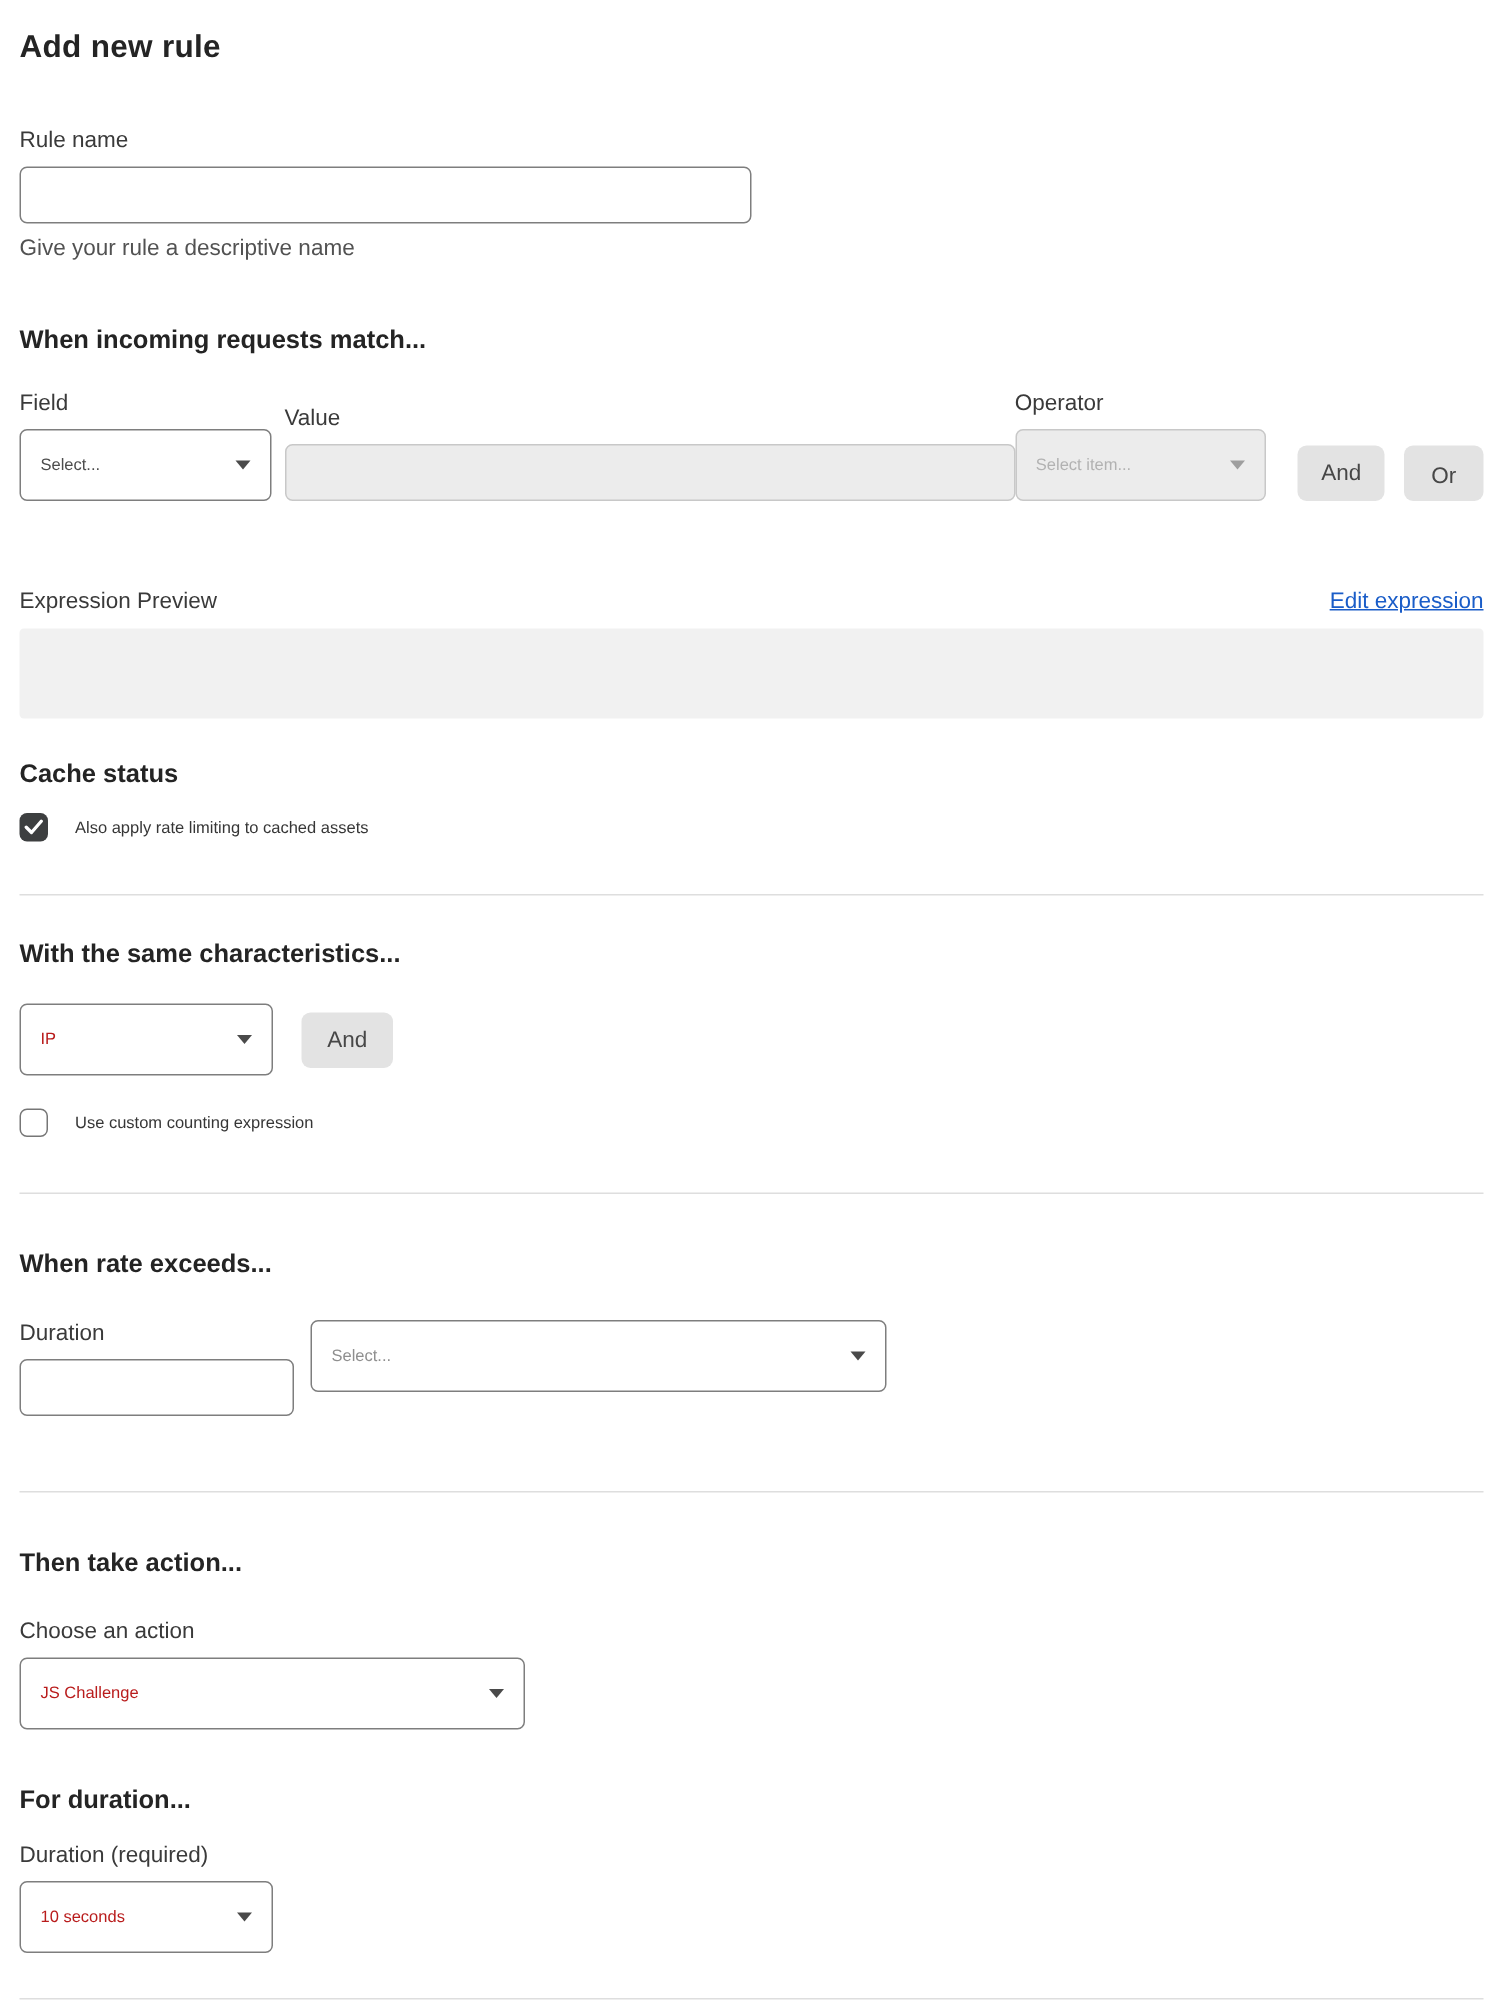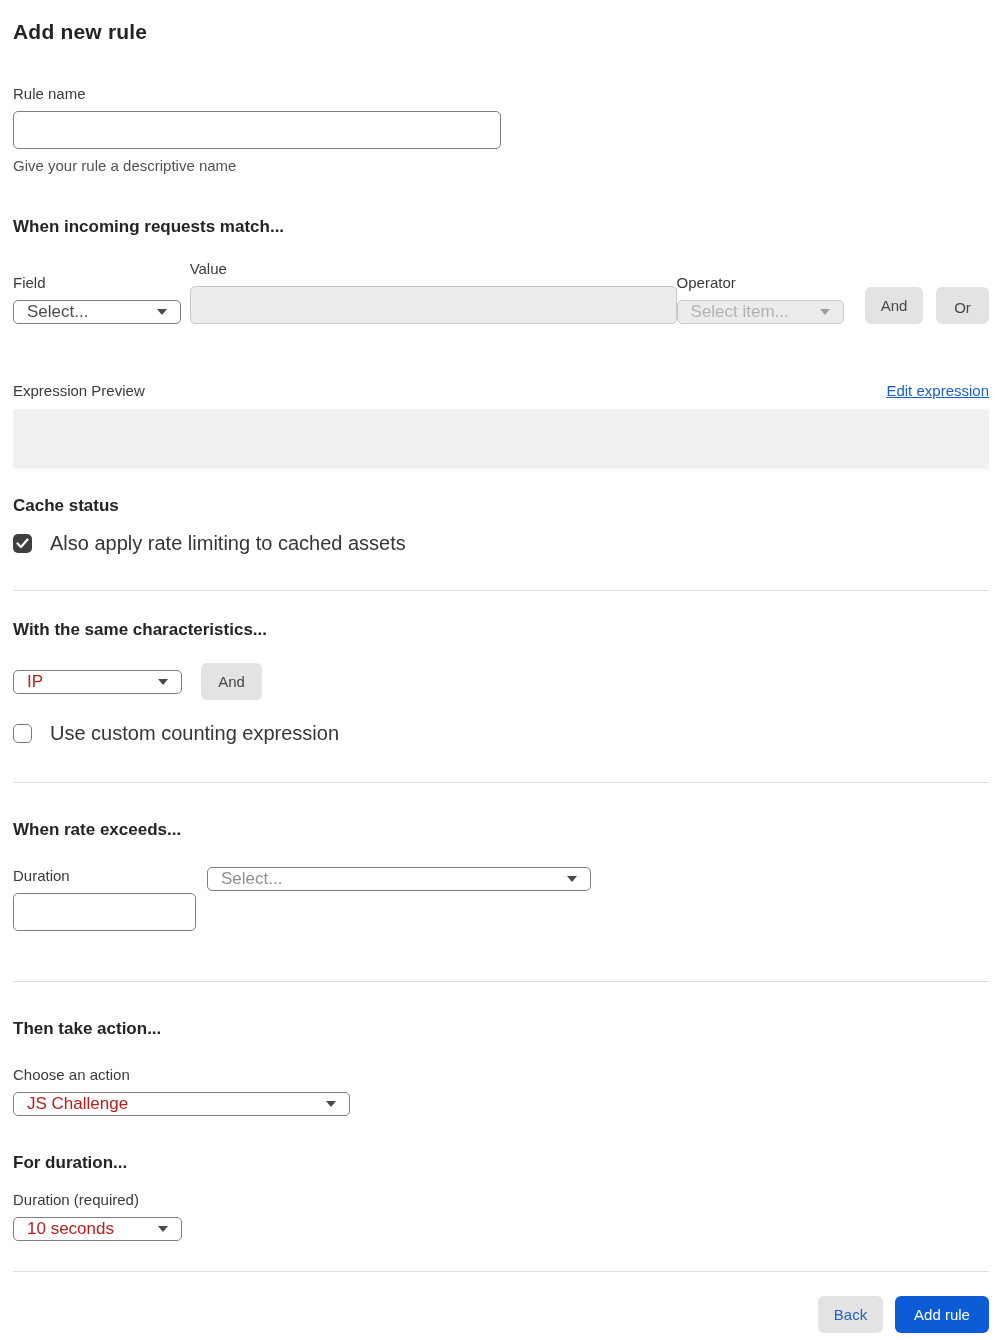--- a/index.html
+++ b/index.html
@@ -20,23 +20,23 @@
 
   .text-input {
     height:38px; border:1px solid #7e7e7e; border-radius:5px;
     background:#fff; padding:0 12px; font-size:15px;
     font-family:"Liberation Sans", sans-serif; color:#2f2f2f; width:100%;
     outline:none;
   }
   .text-input.disabled { background:#ececec; border-color:#c8c8c8; }
 
   .select-box {
-    height:24px; border:1px solid #7e7e7e; border-radius:5px; background:#fff;
+    height:48px; border:1px solid #7e7e7e; border-radius:5px; background:#fff;
     display:flex; align-items:center; justify-content:space-between;
-    padding:0 13px; font-size:17px; cursor:pointer;
+    padding:0 13px; font-size:11px; cursor:pointer;
   }
   .select-box .sel-text { color:#b91c1c; }
   .select-box.placeholder .sel-text { color:#4c4c4c; }
   .caret {
     width:0; height:0; flex:0 0 auto; margin-left:8px;
     border-left:5px solid transparent; border-right:5px solid transparent;
     border-top:6px solid #4a4a4a;
   }
   .select-box.disabled { background:#ececec; border-color:#c8c8c8; cursor:default; }
   .select-box.disabled .sel-text { color:#b2b2b2; }
@@ -63,21 +63,21 @@
   .link { font-size:15px; color:#1a5dc8; text-decoration:underline; cursor:pointer; }
   .expr-box { margin-top:10px; height:60px; background:#f1f1f1; border-radius:3px; }
 
   .check-row { display:flex; align-items:center; }
   .checkbox {
     width:19px; height:19px; border-radius:5px; flex:0 0 auto; cursor:pointer;
     display:flex; align-items:center; justify-content:center;
   }
   .checkbox.checked { background:#3d3f40; }
   .checkbox.unchecked { background:#fff; border:1px solid #767676; }
-  .check-row .cb-label { margin-left:18px; font-size:20px; color:#363636; }
+  .check-row .cb-label { margin-left:18px; font-size:11px; color:#363636; }
 
   .divider { border:none; border-top:1px solid #dedede; height:0; }
 
   .rate-row { display:flex; }
   .col-requests { width:183px; margin-right:11px; }
   .col-period { width:384px; }
 
   .footer { display:flex; justify-content:flex-end; align-items:center; }
   .footer .btn-back { width:65px; padding:0; }
   .footer .btn-primary { width:94px; padding:0; margin-left:12px; }

